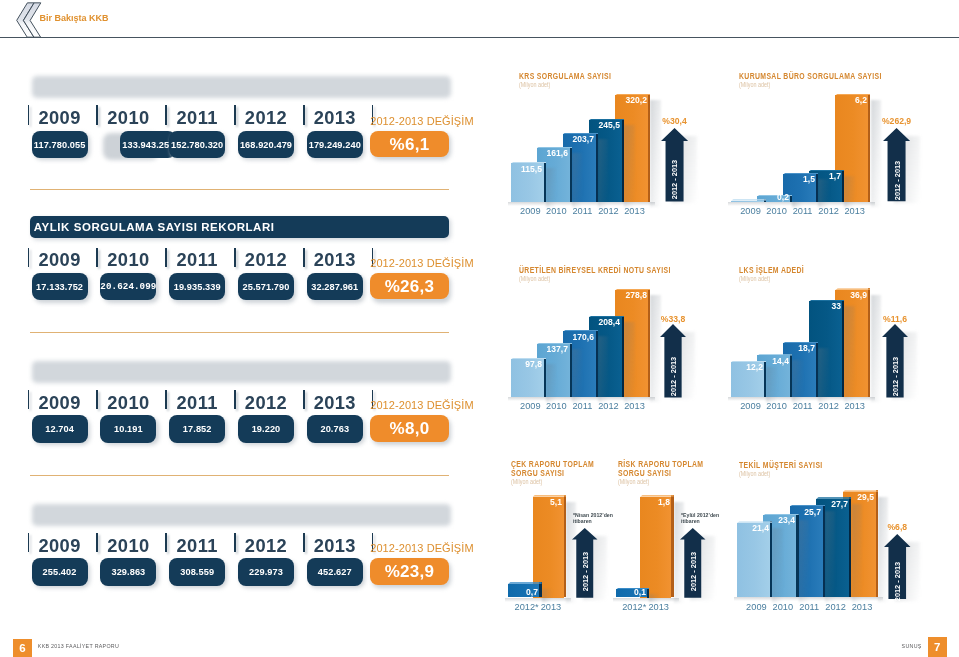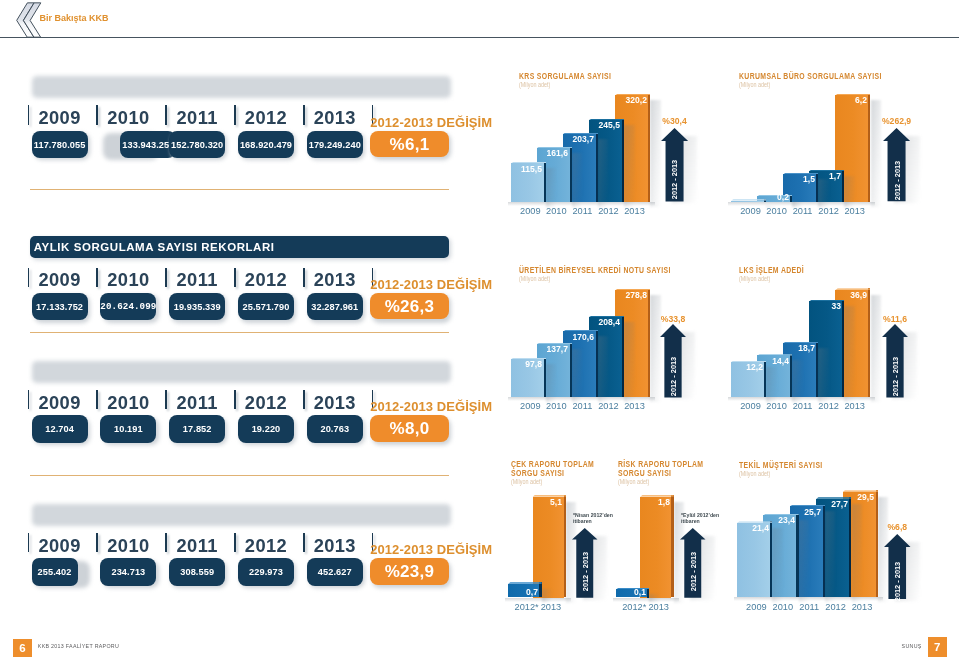--- a/index.html
+++ b/index.html
@@ -18,21 +18,21 @@
   .blk-title{position:absolute;left:29.5px;top:2.2px;width:419px;height:22px;background:#143b58;border-radius:5px;
     color:#fff;font-size:11.5px;font-weight:bold;letter-spacing:.56px;line-height:22.6px;padding-left:4.2px;box-sizing:border-box;
     overflow:hidden;white-space:nowrap;}
   .yr{position:absolute;font-size:18.3px;font-weight:bold;color:#2b4358;letter-spacing:.4px;line-height:18px;
      transform-origin:50% 0;}
   .yr-tick{position:absolute;width:1.9px;height:19.3px;background:#1c3a51;}
   .yr-tick-sh{position:absolute;width:1.9px;height:19.3px;background:#c4cad0;filter:blur(1.2px);}
   .val-box{position:absolute;height:27.6px;background:#143b58;border-radius:8px;color:#fff;
     font-size:9.2px;font-weight:bold;text-align:center;line-height:28.4px;letter-spacing:.1px;}
   .val-box-sh{position:absolute;height:27.6px;background:#cdd2d7;border-radius:8px;filter:blur(2.1px);}
-  .chg-lbl{position:absolute;font-size:13px;font-weight:bold;color:#dd8f2e;letter-spacing:.08px;white-space:nowrap;}
+  .chg-lbl{position:absolute;font-size:11px;font-weight:normal;color:#dd8f2e;letter-spacing:.08px;white-space:nowrap;}
   .chg-box{position:absolute;height:26.6px;background:#ef8c2b;border-radius:8px;color:#fff;
     font-size:17px;font-weight:bold;text-align:center;line-height:27.4px;letter-spacing:.3px;}
   .sep{position:absolute;left:29.6px;height:1px;background:#e0b274;}
 
   
   .ch-title{position:absolute;font-size:8.6px;font-weight:bold;color:#d5872f;letter-spacing:.45px;line-height:8.75px;
      transform:scaleX(.80);transform-origin:0 0;white-space:pre-line;}
   .ch-sub{position:absolute;font-size:6.4px;color:#ddc3a4;letter-spacing:0px;font-weight:normal;
      transform:scaleX(.85);transform-origin:0 0;white-space:nowrap;}
   .ch-note{position:absolute;font-size:5.6px;color:#3f4a50;line-height:6.1px;font-weight:bold;white-space:pre-line;
@@ -100,21 +100,21 @@
   <div class="val-box" style="left:100.3px;top:58.5px;width:56.2px;margin-left:20px;">133.943.259</div>
   <div class="val-box-sh" style="left:171.29999999999998px;top:60.9px;width:56.2px;"></div>
   <div class="val-box" style="left:169.1px;top:58.5px;width:56.2px;">152.780.320</div>
   <div class="val-box-sh" style="left:240.1px;top:60.9px;width:56.2px;"></div>
   <div class="val-box" style="left:237.9px;top:58.5px;width:56.2px;">168.920.479</div>
   <div class="val-box-sh" style="left:308.9px;top:60.9px;width:56.2px;"></div>
   <div class="val-box" style="left:306.7px;top:58.5px;width:56.2px;">179.249.240</div>
   <div class="val-box-sh" style="left:372.4px;top:60.9px;width:78.7px;"></div>
   <div class="chg-box" style="left:370.2px;top:58.5px;width:78.7px;">%6,1</div>
 </div>
-<div class="block" style="top:214.3px;height:76px;margin-top:20px;">
+<div class="block" style="top:214.3px;height:76px;">
   <div class="blk-title-shadow"></div>
   <div class="blk-title">AYLIK SORGULAMA SAYISI REKORLARI</div>
   <div class="yr-tick-sh" style="left:29.6px;top:35.3px;"></div>
   <div class="yr-tick" style="left:27.6px;top:33.3px;"></div>
   <div class="yr" style="left:31.5px;top:37.0px;width:56.2px;text-align:center;">2009</div>
   <div class="yr-tick-sh" style="left:98.4px;top:35.3px;"></div>
   <div class="yr-tick" style="left:96.4px;top:33.3px;"></div>
   <div class="yr" style="left:100.3px;top:37.0px;width:56.2px;text-align:center;">2010</div>
   <div class="yr-tick-sh" style="left:167.2px;top:35.3px;"></div>
   <div class="yr-tick" style="left:165.2px;top:33.3px;"></div>
@@ -188,23 +188,23 @@
   <div class="yr-tick-sh" style="left:236.0px;top:35.3px;"></div>
   <div class="yr-tick" style="left:234.0px;top:33.3px;"></div>
   <div class="yr" style="left:237.9px;top:37.0px;width:56.2px;text-align:center;">2012</div>
   <div class="yr-tick-sh" style="left:304.8px;top:35.3px;"></div>
   <div class="yr-tick" style="left:302.8px;top:33.3px;"></div>
   <div class="yr" style="left:306.7px;top:37.0px;width:56.2px;text-align:center;">2013</div>
   <div class="yr-tick-sh" style="left:373.6px;top:35.3px;"></div>
   <div class="yr-tick" style="left:371.6px;top:33.3px;"></div>
   <div class="chg-lbl" style="left:370.2px;top:42.5px;width:78.7px;text-align:center;">2012-2013 DEĞİŞİM</div>
   <div class="val-box-sh" style="left:33.7px;top:60.9px;width:56.2px;"></div>
-  <div class="val-box" style="left:31.5px;top:58.5px;width:46px;border-radius:7px;">255.402</div>
+  <div class="val-box" style="left:31.5px;top:58.5px;width:56px;">255.402</div>
   <div class="val-box-sh" style="left:102.5px;top:60.9px;width:56.2px;"></div>
-  <div class="val-box" style="left:100.3px;top:58.5px;width:56.2px;">234.713</div>
+  <div class="val-box" style="left:100.3px;top:58.5px;width:56.2px;">329.863</div>
   <div class="val-box-sh" style="left:171.29999999999998px;top:60.9px;width:56.2px;"></div>
   <div class="val-box" style="left:169.1px;top:58.5px;width:56.2px;">308.559</div>
   <div class="val-box-sh" style="left:240.1px;top:60.9px;width:56.2px;"></div>
   <div class="val-box" style="left:237.9px;top:58.5px;width:56.2px;">229.973</div>
   <div class="val-box-sh" style="left:308.9px;top:60.9px;width:56.2px;"></div>
   <div class="val-box" style="left:306.7px;top:58.5px;width:56.2px;">452.627</div>
   <div class="val-box-sh" style="left:372.4px;top:60.9px;width:78.7px;"></div>
   <div class="chg-box" style="left:370.2px;top:58.5px;width:78.7px;">%23,9</div>
 </div>
 <div class="sep" style="top:188.6px;width:419px;"></div>

